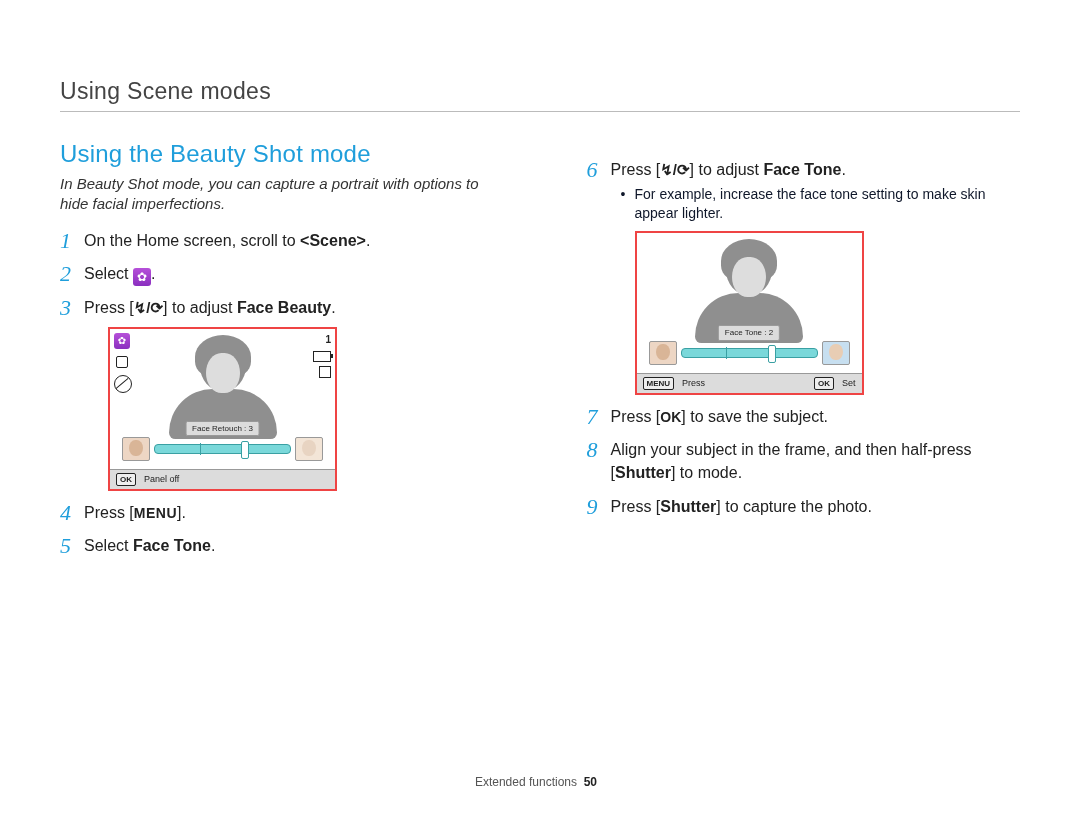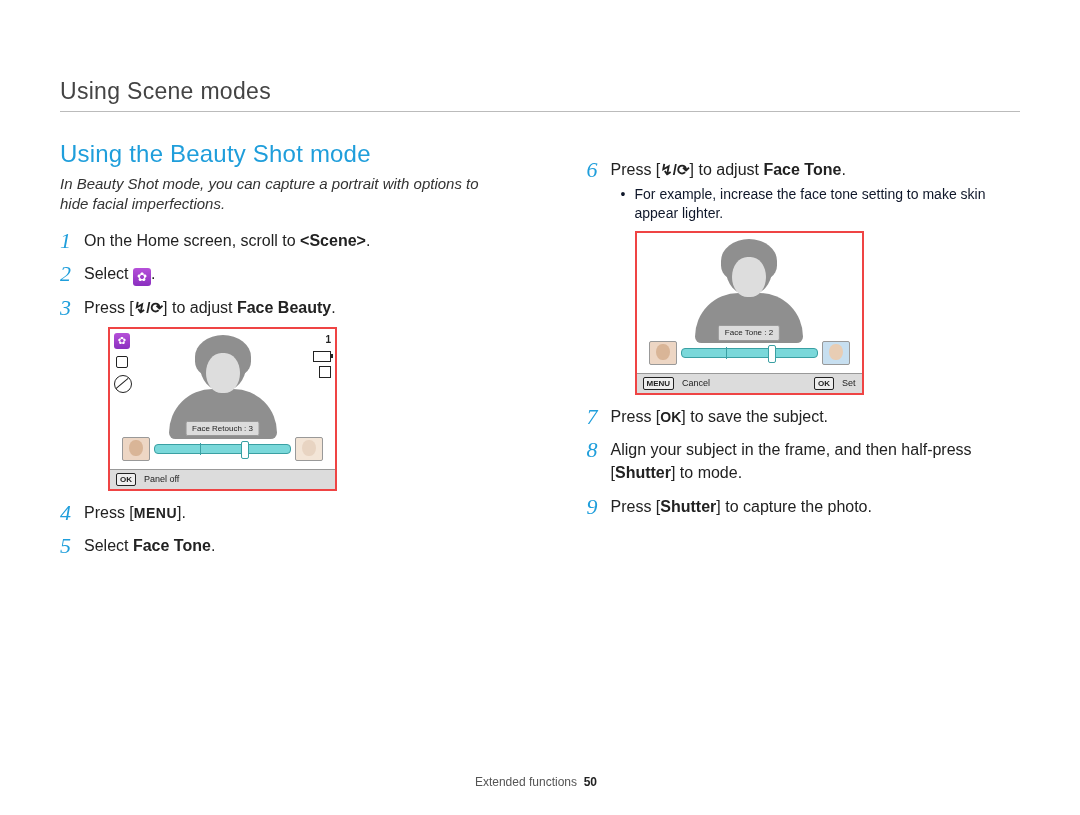--- a/index.html
+++ b/index.html
@@ -324,21 +324,21 @@
                     <div class="sep s2"></div>
                     <div class="handle"></div>
                 </div>
                 <div class="thumb blue">
                     <div class="tf"></div>
                   </div>
               </div>
             </div>
             <div class="footer">
               <span class="pill">MENU</span>
-              <span>Cancel</span>
+              <span>Press</span>
               <span style="flex:1"></span>
               <span class="pill">OK</span>
               <span>Set</span>
             </div>
           </div>
         </li>
         <li>
           <span>Press [</span><span class="ok-glyph">OK</span><span>] to save the subject.</span>
         </li>
         <li>

